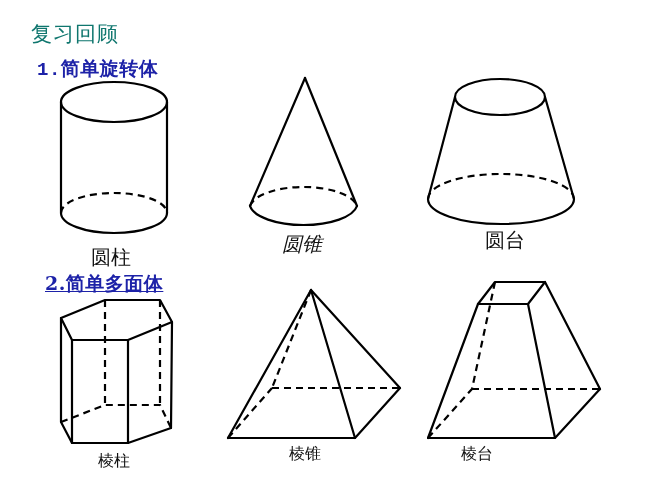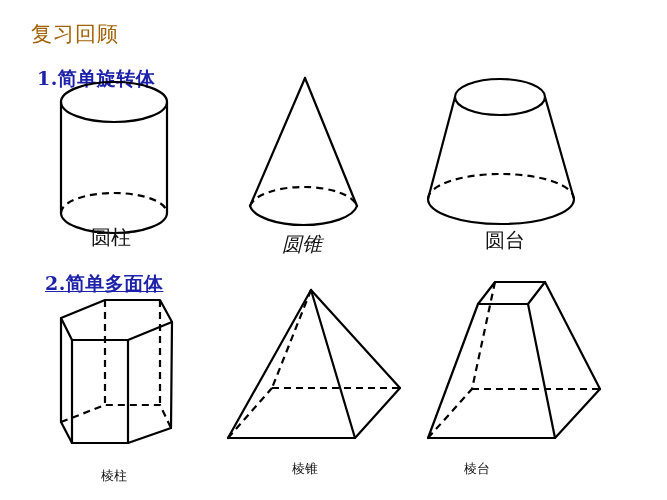--- a/index.html
+++ b/index.html
@@ -1,24 +1,24 @@
 <!DOCTYPE html>
 <html><head>
 <meta charset="utf-8">
 <style>
   html, body { margin: 0; padding: 0; background: #ffffff; }
   body { width: 667px; height: 500px; position: relative; overflow: hidden;
          font-family: "DejaVu Serif", "Liberation Serif", serif; }
-  .title { position: absolute; left: 31px; top: 20px; font-size: 21px; color: #a16207; letter-spacing: 1px; }
+  .title { position: absolute; left: 31px; top: 20px; font-size: 21px; color: #0f766e; letter-spacing: 1px; }
   .section { position: absolute; font-size: 19px; font-weight: bold; color: #1d22a8; letter-spacing: 0.5px; }
-  .sec1 { left: 37px; top: 66px; }
+  .sec1 { left: 37px; top: 56px; font-family: Liberation Mono, monospace; }
   .sec2 { left: 45px; top: 271px; text-decoration: underline; }
   .label { position: absolute; font-family: "DejaVu Sans", "Liberation Sans", sans-serif; color: #111; transform: translateX(-50%); white-space: nowrap; }
   .lbl-big { font-size: 20px; }
-  .lbl-small { font-size: 13px; margin-top: 16px; }
+  .lbl-small { font-size: 16px; }
   svg.canvas { position: absolute; left: 0; top: 0; }
   svg .solid { fill: none; stroke: #000; stroke-width: 2.2; stroke-linejoin: round; stroke-linecap: round; }
   svg .dash  { fill: none; stroke: #000; stroke-width: 2.2; stroke-dasharray: 7 5; }
 </style>
 </head>
 <body>
 
 <div class="title">复习回顾</div>
 <div class="section sec1">1.简单旋转体</div>
 <div class="section sec2">2.简单多面体</div>
@@ -75,19 +75,19 @@
     <line class="solid" x1="478" y1="304" x2="428" y2="438"></line>
     <line class="solid" x1="528" y1="304" x2="555" y2="438"></line>
     <line class="solid" x1="545" y1="282" x2="600" y2="389"></line>
     <polyline class="solid" points="428,438 555,438 600,389"></polyline>
     <line class="dash" x1="495" y1="282" x2="472" y2="389"></line>
     <line class="dash" x1="428" y1="438" x2="472" y2="389"></line>
     <line class="dash" x1="472" y1="389" x2="600" y2="389"></line>
   </g>
 </svg>
 
-<div class="label lbl-big" style="left:111px; top:224px;">圆柱</div>
+<div class="label lbl-big" style="left:111px; top:244px;">圆柱</div>
 <div class="label lbl-big" style="left:302px; top:231px;font-style:italic;">圆锥</div>
 <div class="label lbl-big" style="left:505px; top:227px;">圆台</div>
 
 <div class="label lbl-small" style="left:114px; top:451px;">棱柱</div>
 <div class="label lbl-small" style="left:305px; top:444px;">棱锥</div>
 <div class="label lbl-small" style="left:477px; top:444px;">棱台</div>
 
 </body></html>

